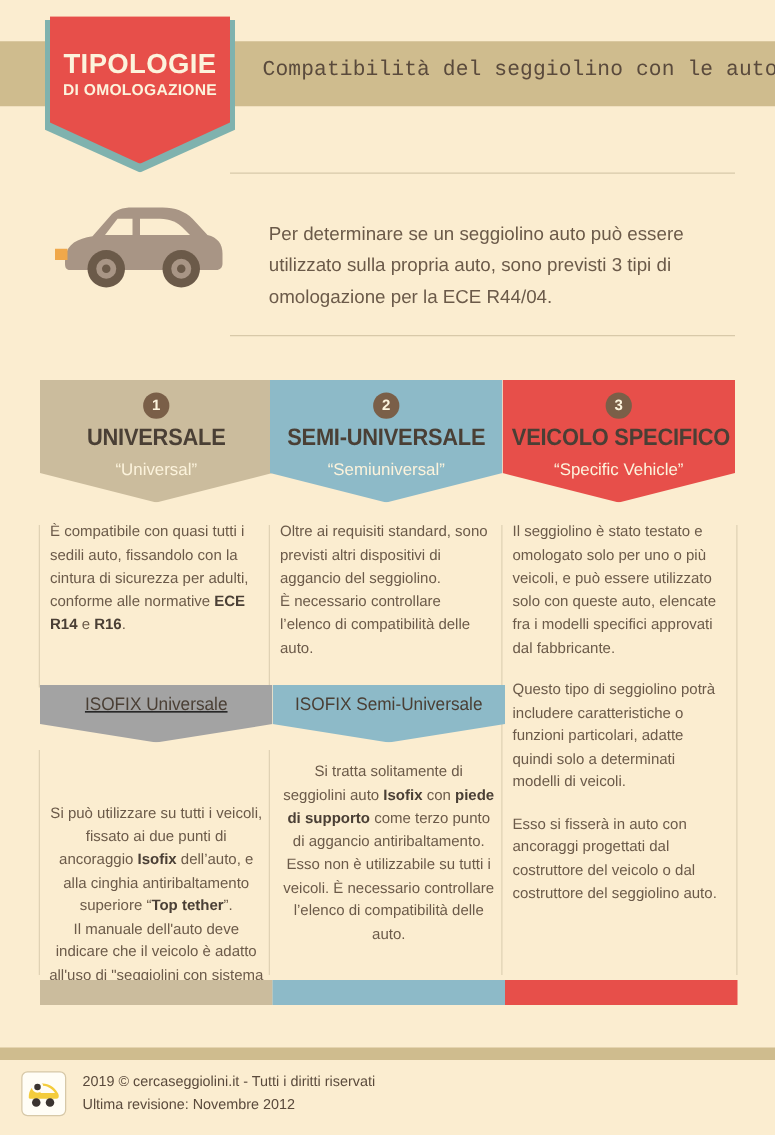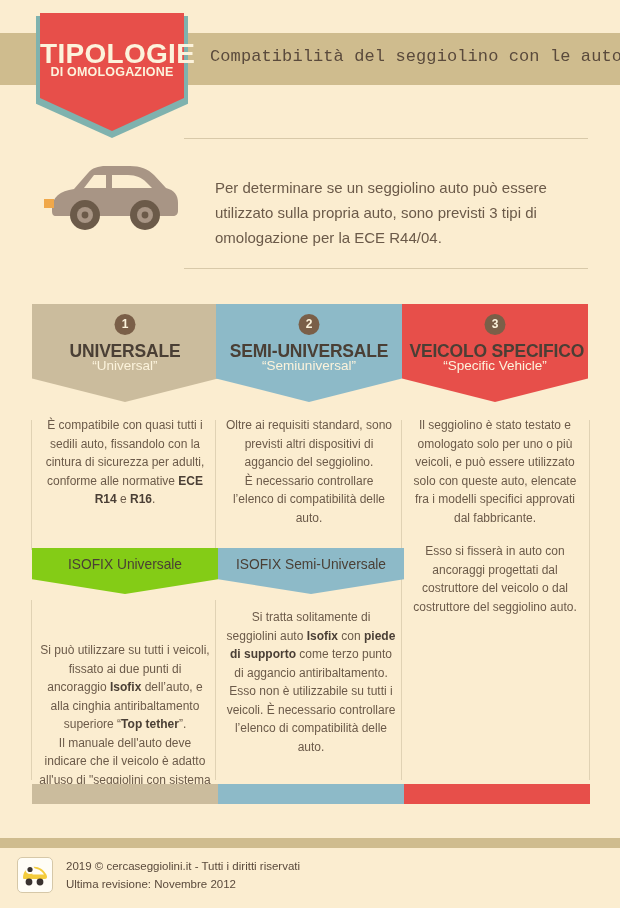--- a/index.html
+++ b/index.html
@@ -40,21 +40,21 @@
   }
   .ribbon-red {
     position: absolute; left: 40px; top: 13px;
     width: 144px; height: 118px;
     background: #E74F4A;
     clip-path: polygon(0 0, 100% 0, 100% 72%, 50% 100%, 0 72%);
   }
   .ribbon-l1 {
     position: absolute; left: 40px; top: 38px;
     width: 144px; text-align: center;
-    font-size: 28px; font-weight: bold;
+    font-size: 22px; font-weight: bold;
     color: #FCF3DC; letter-spacing: 0.3px;
   }
   .ribbon-l2 {
     position: absolute; left: 40px; top: 65px;
     width: 144px; text-align: center;
     font-size: 12.5px; font-weight: bold;
     color: #FCF3DC; letter-spacing: 0.2px;
   }
 
   
@@ -106,29 +106,28 @@
   .col-title {
     position: absolute; left: 0; top: 36px; width: 100%;
     font-size: 19px; font-weight: bold;
     color: #4A3F35;
     letter-spacing: -0.2px;
     transform: scaleX(0.92);
     white-space: nowrap;
   }
   .c3 .col-title { color: #4A3F35; }
   .col-sub {
-    position: absolute; left: 0; top: 54px; width: 100%;
+    position: absolute; left: 0; top: 64px; width: 100%;
     font-size: 13.5px; color: #FCF3DC;
   }
   .c1 .col-sub { color: #FCF3DC; }
 
   .col-body {
     position: absolute; top: 112px; width: 186px;
     padding: 0 8px;
-    text-align: center;
     font-size: 12px; line-height: 18.5px;
     color: #6B5A49;
   }
   .col-body b { color: #4A3F35; }
   .col-body p + p { margin-top: 15px; }
 
   
   .vdiv {
     position: absolute; width: 1px; background: #E0D2B4;
   }
@@ -139,21 +138,21 @@
     width: 186px; height: 46px;
     clip-path: polygon(0 0, 100% 0, 100% 68%, 50% 100%, 0 68%);
     text-align: center;
   }
   .isofix-head span {
     display: block; padding-top: 8px;
     font-size: 14.5px; font-weight: 500;
     color: #4A3F35;
     transform: scaleX(0.95);
   }
-  .i1 { background: #84cc16; }
+  .i1 { background: #a3a3a3; text-decoration: underline; }
   .i2 { background: #8DBAC8; }
 
   .isofix-body {
     position: absolute; width: 186px;
     padding: 0 7px;
     text-align: center;
     font-size: 12px; line-height: 18.5px;
     color: #6B5A49;
   }
   .isofix-body b { color: #4A3F35; }
@@ -253,20 +252,21 @@
   <div class="isofix-body" style="left:218px; top:608px;">Si tratta solitamente di seggiolini auto <b>Isofix</b> con <b>piede di supporto</b> come terzo punto di aggancio antiribaltamento.<br>Esso non è utilizzabile su tutti i veicoli. È necessario controllare l’elenco di compatibilità delle auto.</div>
 
   <div class="col col-3 c3">
     <div class="col-head">
       <div class="badge">3</div>
       <div class="col-title">VEICOLO SPECIFICO</div>
       <div class="col-sub">“Specific Vehicle”</div>
     </div>
     <div class="col-body">
       <p>Il seggiolino è stato testato e omologato solo per uno o più veicoli, e può essere utilizzato solo con queste auto, elencate fra i modelli specifici approvati dal fabbricante.</p>
+      <p>Questo tipo di seggiolino potrà includere caratteristiche o funzioni particolari, adatte quindi solo a determinati modelli di veicoli.</p>
       <p>Esso si fisserà in auto con ancoraggi progettati dal costruttore del veicolo o dal costruttore del seggiolino auto.</p>
     </div>
   </div>
 
   <div class="bottom-seg bs1"></div>
   <div class="bottom-seg bs2"></div>
   <div class="bottom-seg bs3"></div>
 
   <div class="footer-band"></div>
   <div class="footer-logo">

